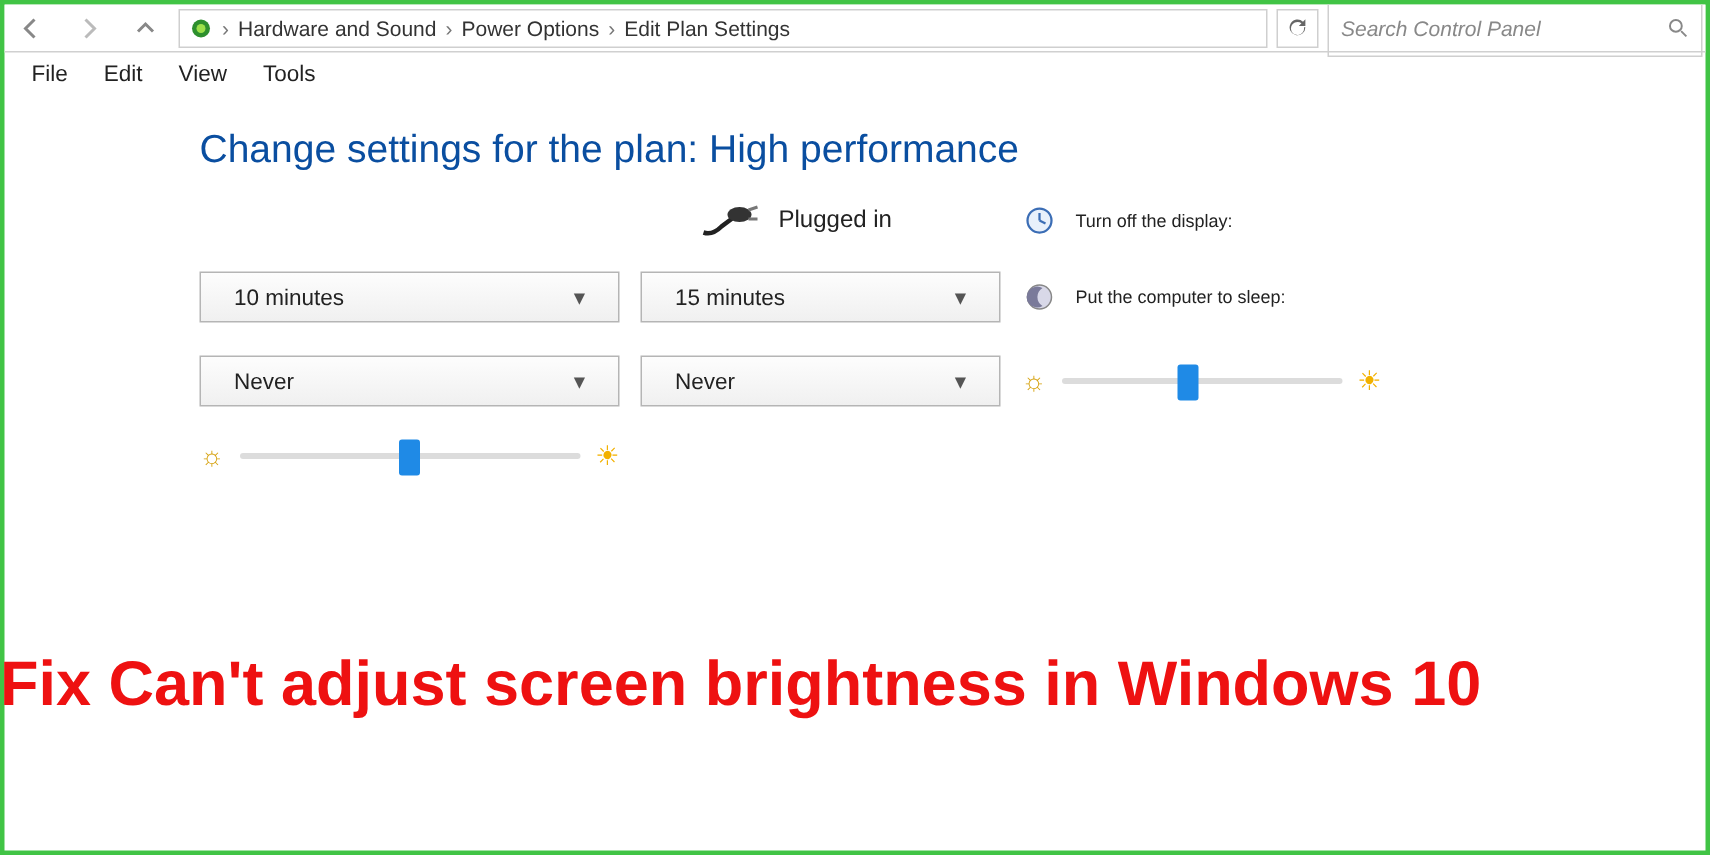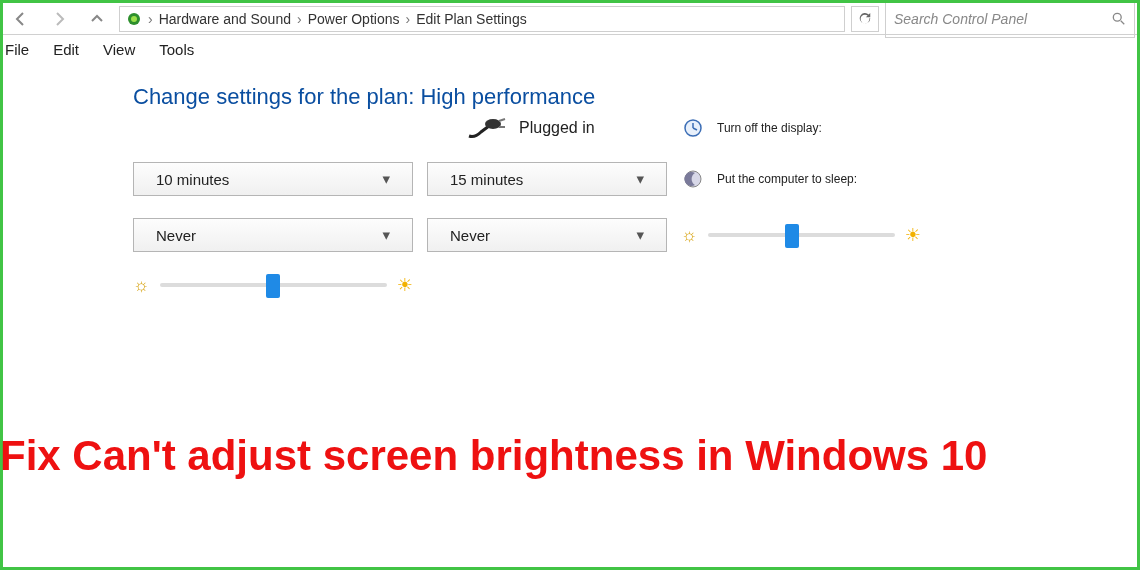--- a/index.html
+++ b/index.html
@@ -55,34 +55,34 @@
   padding: 0 8px;
   color: #888;
   gap: 8px;
 }
 .searchbox .ph { flex: 1; font-style: italic; }
 
 
 .menubar {
   display: flex;
   gap: 24px;
-  padding: 6px 2px 8px;
+  padding: 6px 18px 8px;
   font-size: 15px;
 }
 .menubar span { cursor: default; }
 
 
 .content {
   padding: 18px 0 0 130px;
 }
 .title {
   color: #0a4ea0;
-  font-size: 22px;
+  font-size: 26px;
   font-weight: 400;
-  margin-bottom: 6px;
+  margin-bottom: 20px;
 }
 .subtitle {
   color: #222;
   font-size: 16px;
   margin-bottom: 30px;
 }
 
 .grid {
   display: grid;
   grid-template-columns: 280px 240px 240px;

